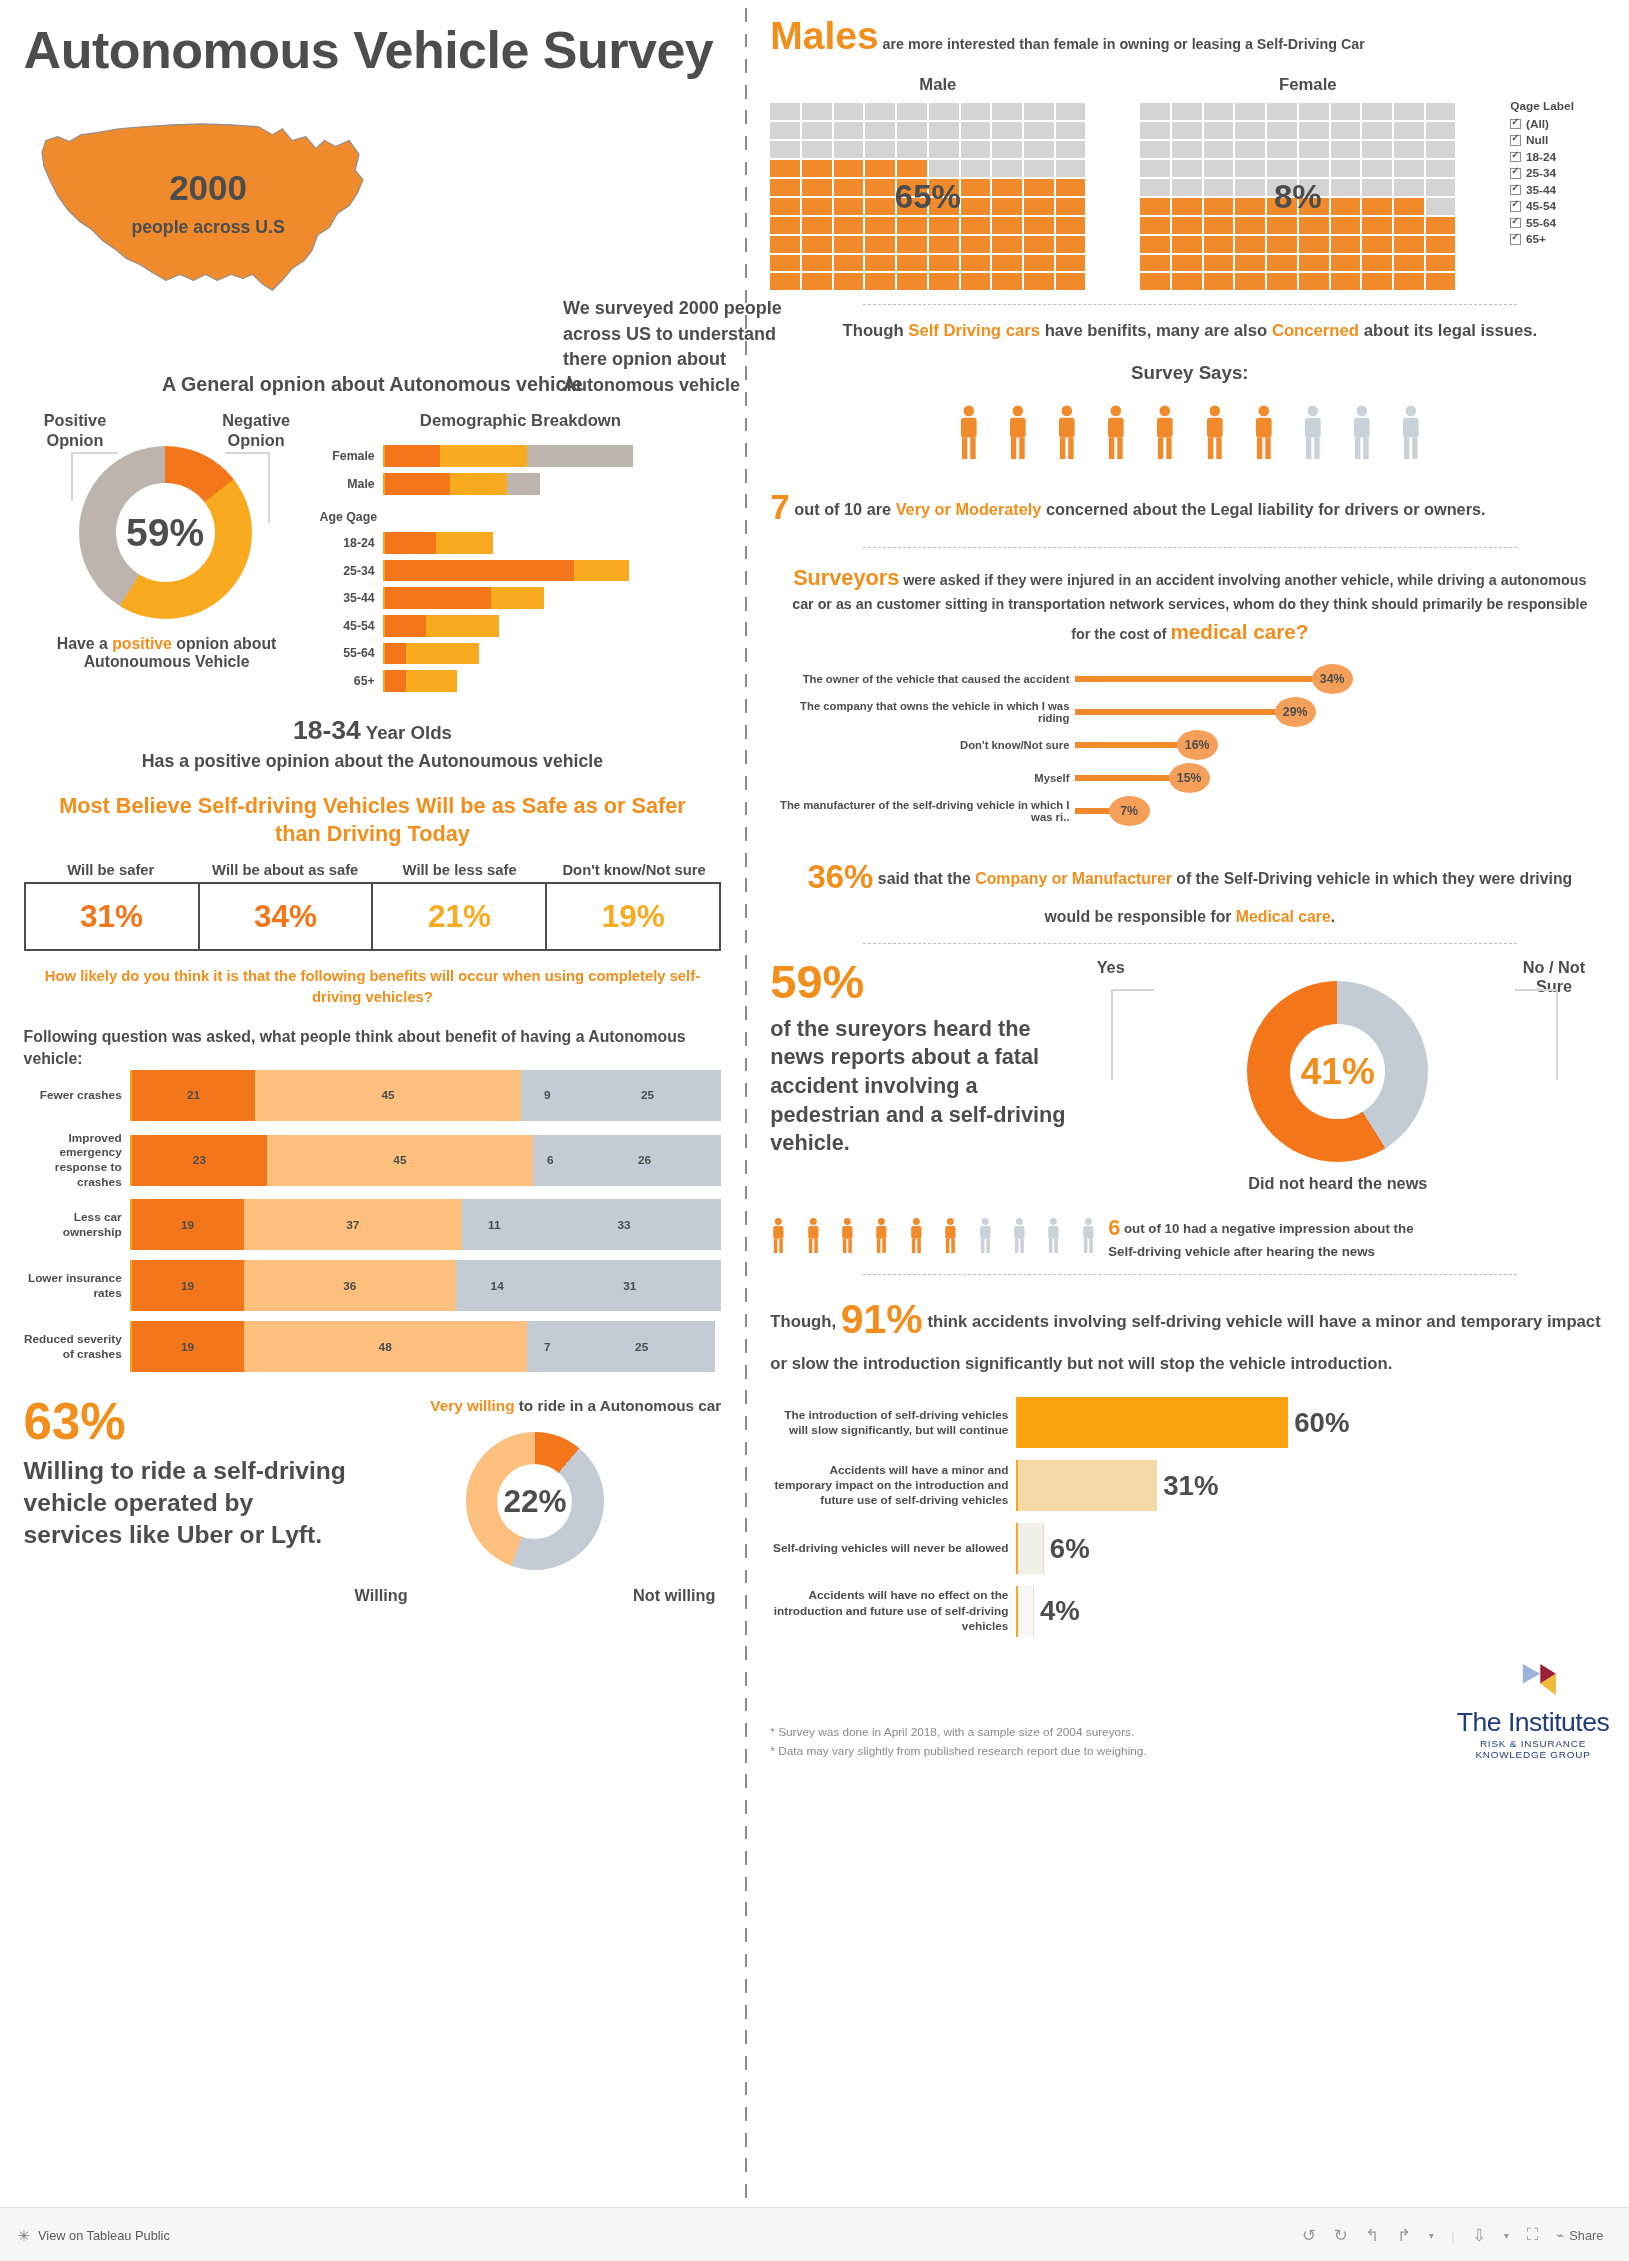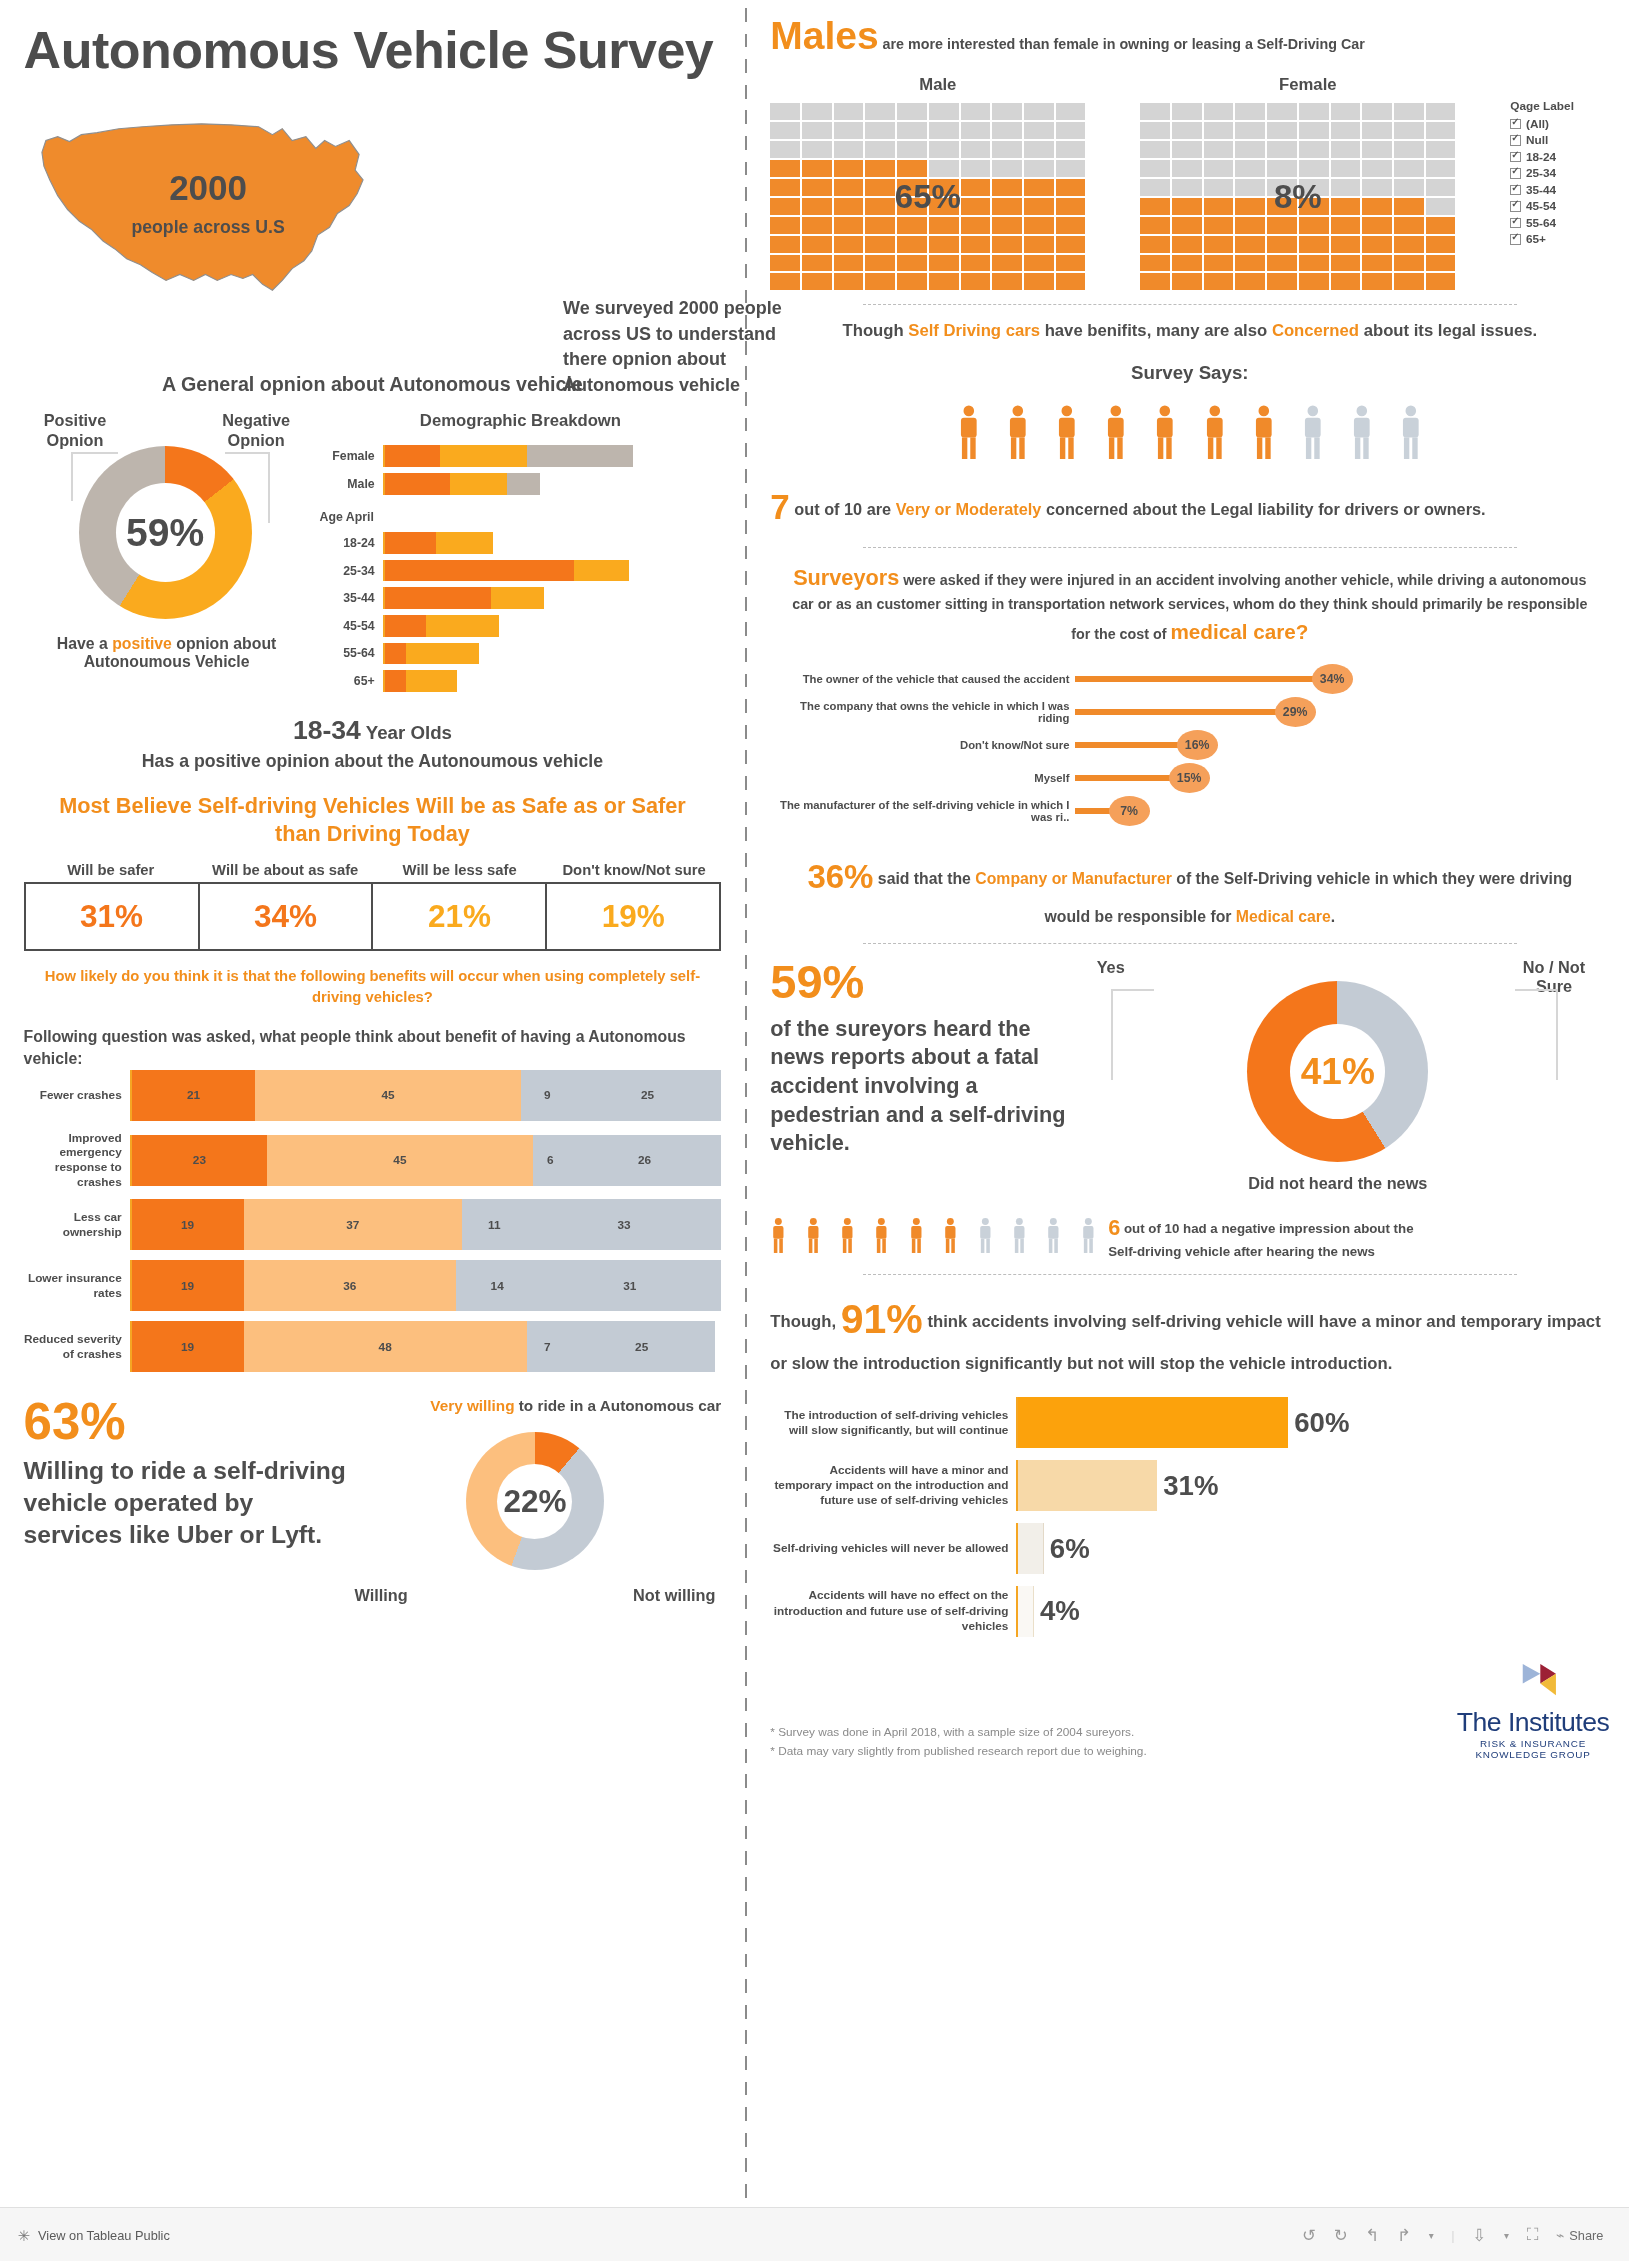--- a/index.html
+++ b/index.html
@@ -161,21 +161,21 @@
           <div class="demo-row">
             <div class="demo-lab">Male</div>
             <div class="demo-track">
               <div class="seg" style="width:65px;background:#f4761b;"></div>
               <div class="seg" style="width:57px;background:#faaa1e;"></div>
               <div class="seg" style="width:33px;background:#bdb5ad;"></div>
             </div>
           </div>
         </div>
 
-        <div style="font-size:12.3px;font-weight:bold;margin:15.8px 0 7.9px 0;">Age April</div>
+        <div style="font-size:12.3px;font-weight:bold;margin:15.8px 0 7.9px 0;">Age Qage</div>
 
         <div>
           <div class="demo-row">
             <div class="demo-lab">18-24</div>
             <div class="demo-track">
               <div class="seg" style="width:51px;background:#f4761b;"></div>
               <div class="seg" style="width:57px;background:#faaa1e;"></div>
             </div>
           </div>
           <div class="demo-row">

